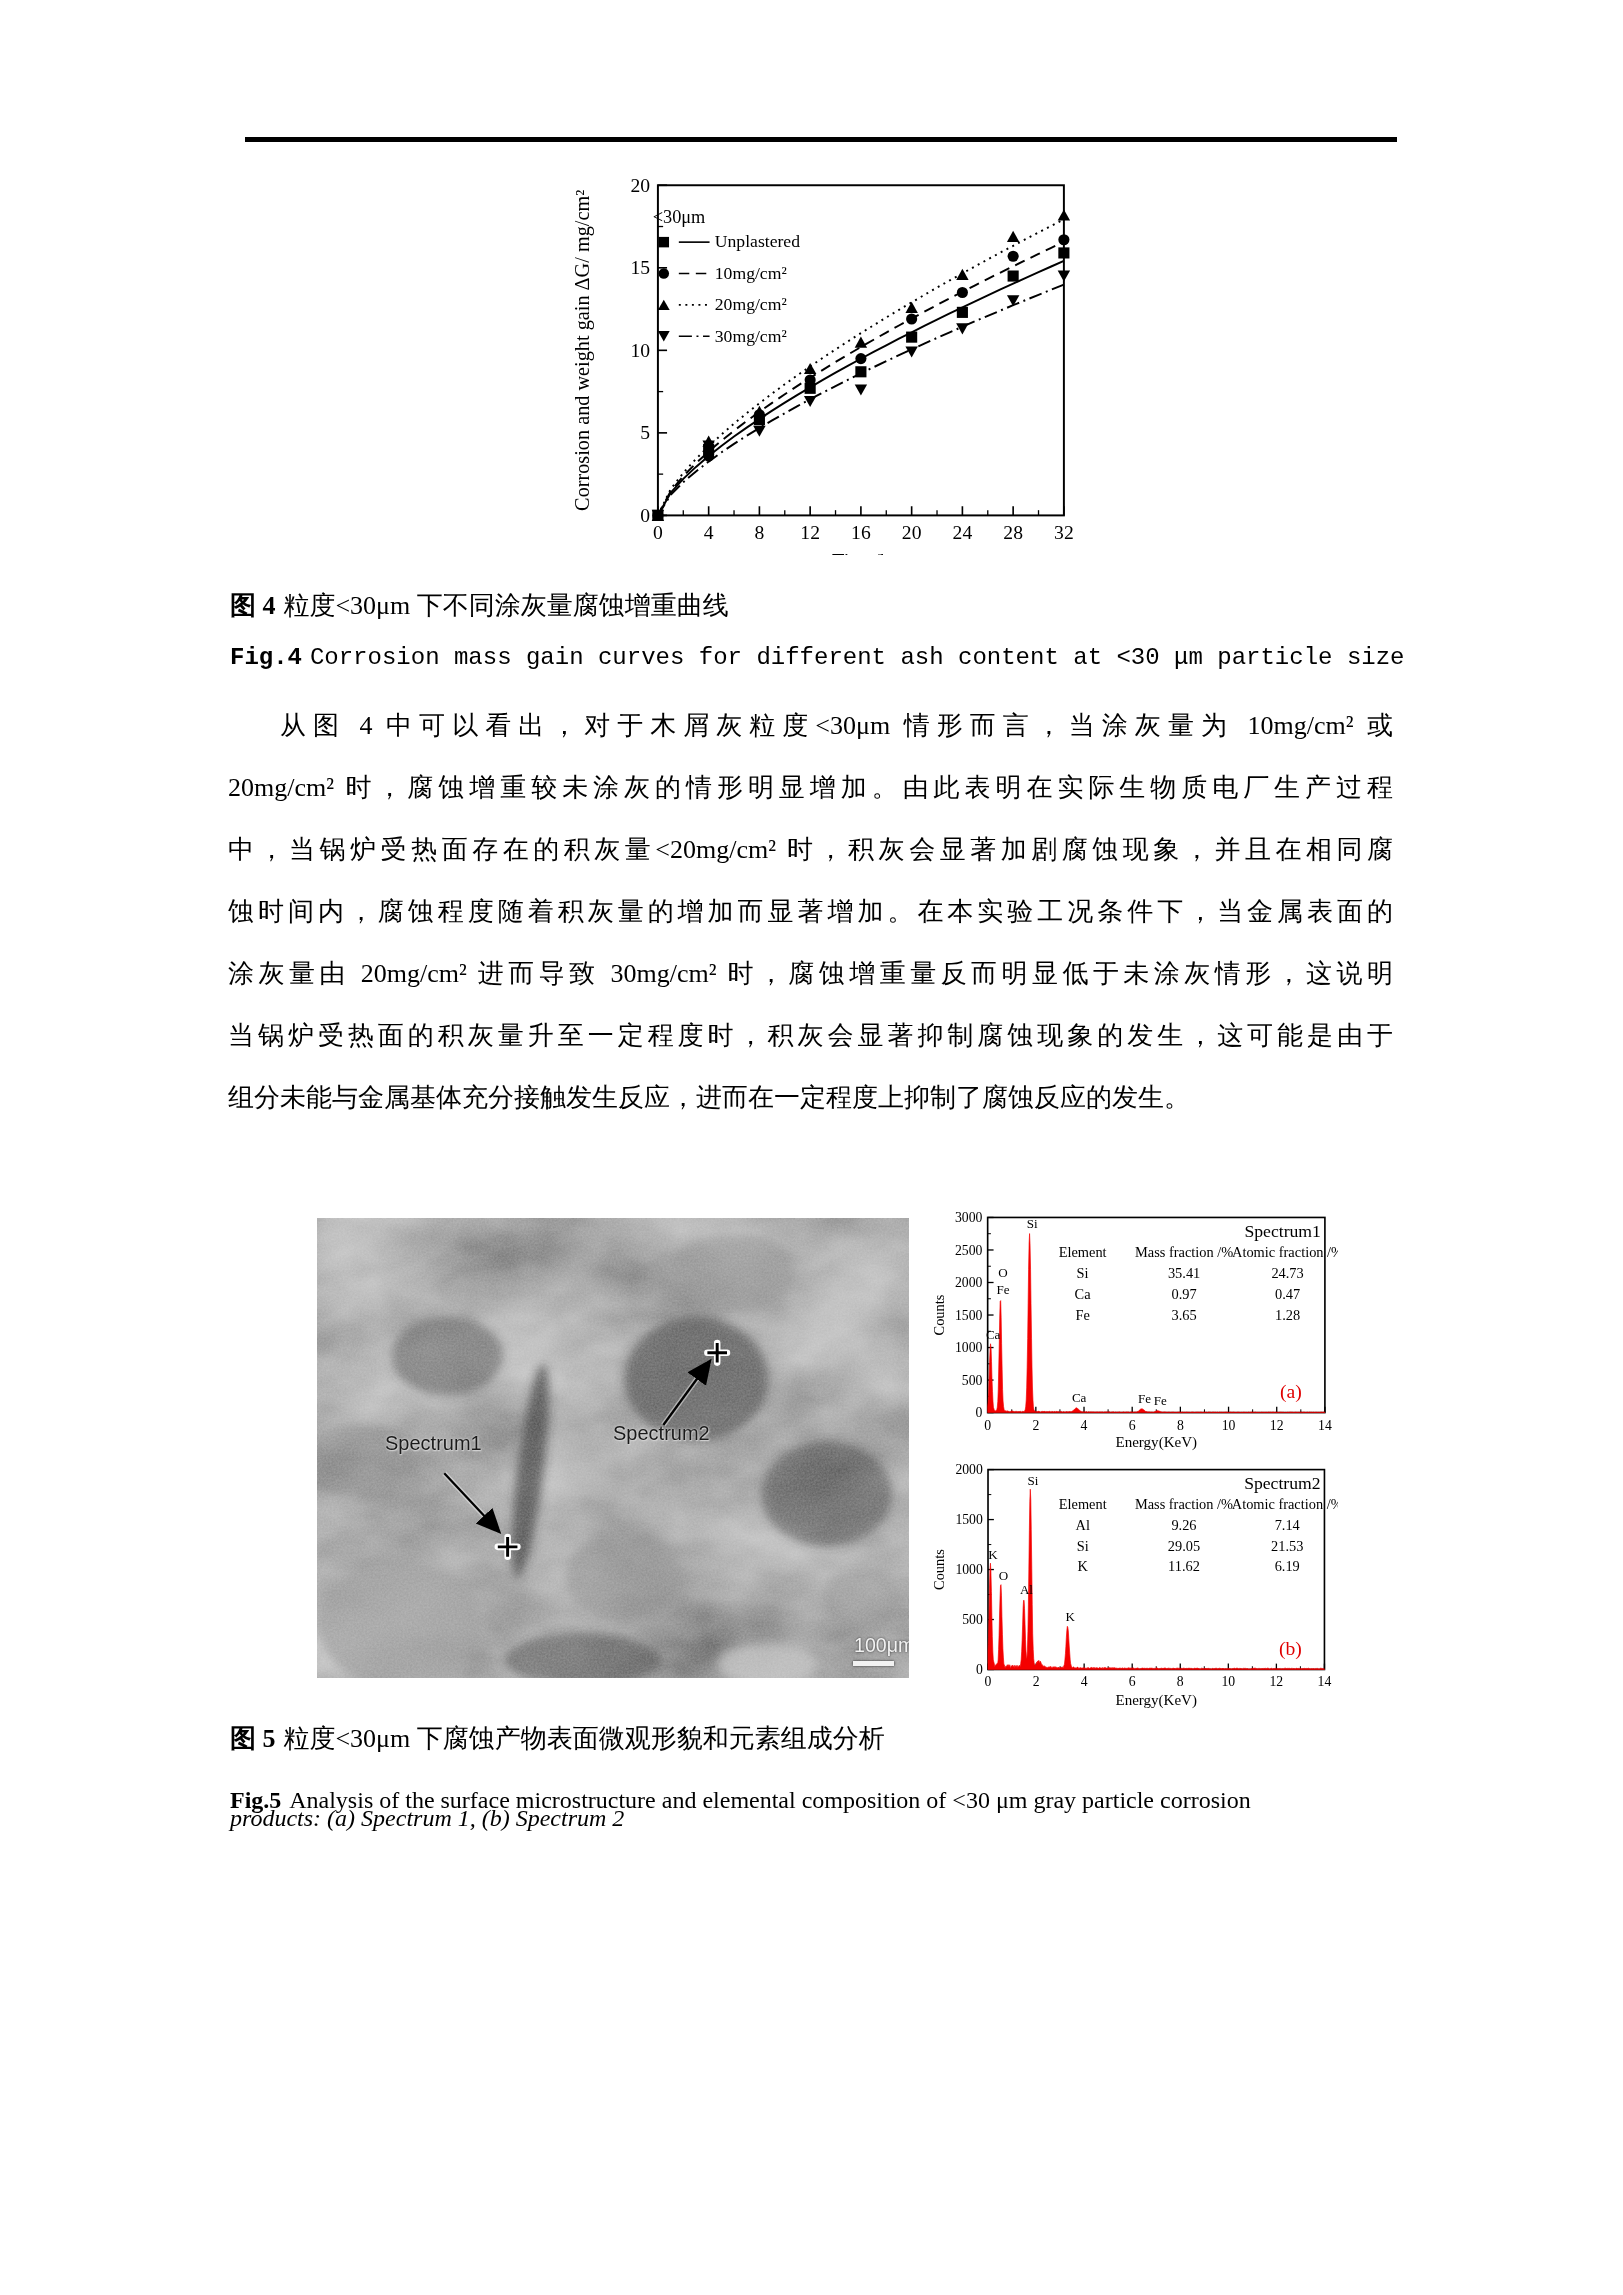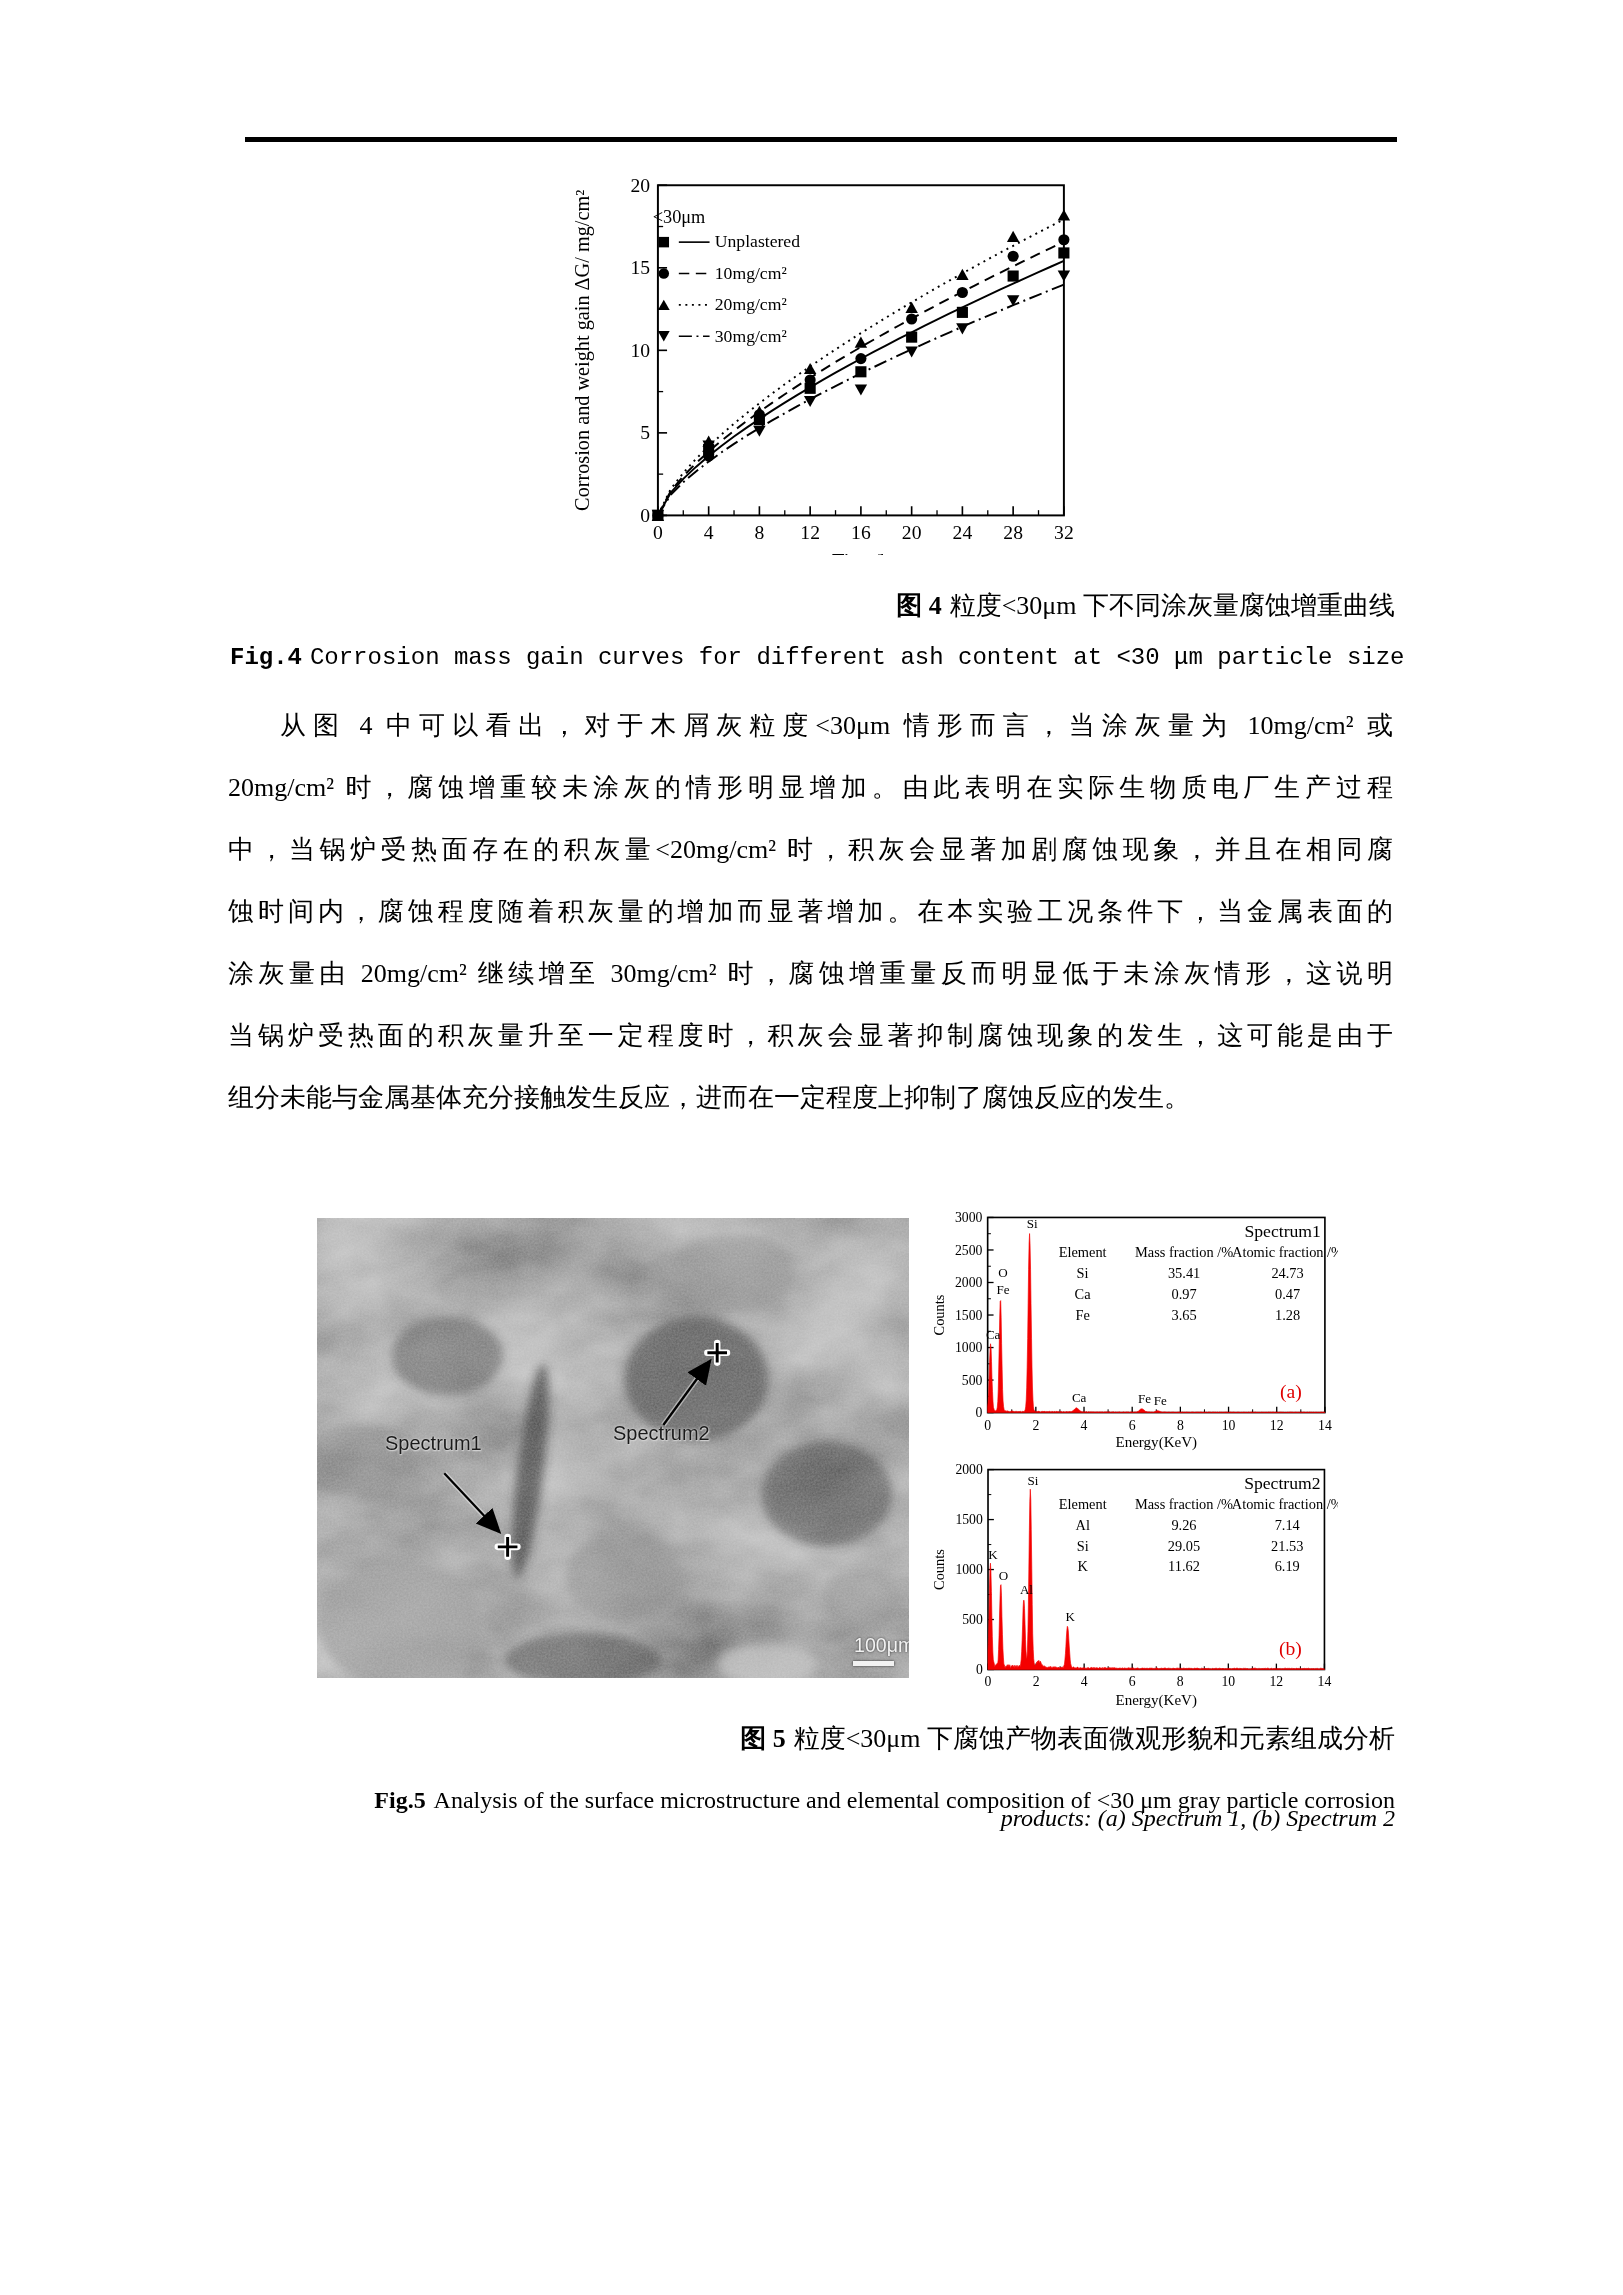--- a/index.html
+++ b/index.html
@@ -1,20 +1,20 @@
 <!DOCTYPE html>
 <html style="font-size:10.5px"><head>
 <meta charset="utf-8">
 <style>
   html,body{margin:0;padding:0;background:#ffffff;}
   body{width:1623px;height:2295px;position:relative;overflow:hidden;
        font-family:"Liberation Serif","DejaVu Serif",serif;color:#000;}
   .abs{position:absolute;}
   .top-rule{left:245px;top:137px;width:1152px;height:4.6px;background:#000;}
-  .cap{left:230px;width:1165px;text-align:right;white-space:nowrap;}
+  .cap{left:230px;width:1165px;text-align:left;white-space:nowrap;}
   .cap .lbl{font-weight:700;}
   .cap .txt{margin-left:7.9px;}
   .cap-zh{font-size:26px;}
   .cap-en{font-size:24px;}
   .para{left:228px;top:695px;width:1165px;}
   .para .pline{height:62px;line-height:62px;font-size:26px;
                text-align:justify;text-align-last:justify;white-space:normal;}
   .para .pline.first{text-indent:52px;}
   .para .pline.last{text-align-last:left;}
   .sem{left:317px;top:1218px;width:592px;height:460px;background:#5f5f5f;overflow:hidden;}
@@ -149,21 +149,21 @@
 </div>
 <div class="abs cap cap-en" style="top:644px;font-family:Liberation Mono, monospace;">
   <span class="lbl">Fig.4</span><span class="txt">Corrosion mass gain curves for different ash content at &lt;30 μm particle size</span>
 </div>
 
 <div class="abs para">
   <div class="pline first">从图 4 中可以看出，对于木屑灰粒度&lt;30μm 情形而言，当涂灰量为 10mg/cm² 或</div>
   <div class="pline">20mg/cm² 时，腐蚀增重较未涂灰的情形明显增加。由此表明在实际生物质电厂生产过程</div>
   <div class="pline">中，当锅炉受热面存在的积灰量&lt;20mg/cm² 时，积灰会显著加剧腐蚀现象，并且在相同腐</div>
   <div class="pline">蚀时间内，腐蚀程度随着积灰量的增加而显著增加。在本实验工况条件下，当金属表面的</div>
-  <div class="pline">涂灰量由 20mg/cm² 继续增至 30mg/cm² 时，腐蚀增重量反而明显低于未涂灰情形，这说明</div>
+  <div class="pline">涂灰量由 20mg/cm² 进而导致 30mg/cm² 时，腐蚀增重量反而明显低于未涂灰情形，这说明</div>
   <div class="pline">当锅炉受热面的积灰量升至一定程度时，积灰会显著抑制腐蚀现象的发生，这可能是由于</div>
   <div class="pline last">组分未能与金属基体充分接触发生反应，进而在一定程度上抑制了腐蚀反应的发生。</div>
 </div>
 
 <div class="abs sem" id="sem-box">
   <svg width="592" height="460" viewBox="0 0 905 703">
     <defs>
       <filter id="fCoarse" x="0" y="0" width="100%" height="100%">
         <feTurbulence type="fractalNoise" baseFrequency="0.0045 0.007" numOctaves="4" seed="11"></feTurbulence>
         <feColorMatrix type="matrix" values="0.55 0 0 0 0.10  0.55 0 0 0 0.10  0.55 0 0 0 0.10  0 0 0 0 1"></feColorMatrix>

